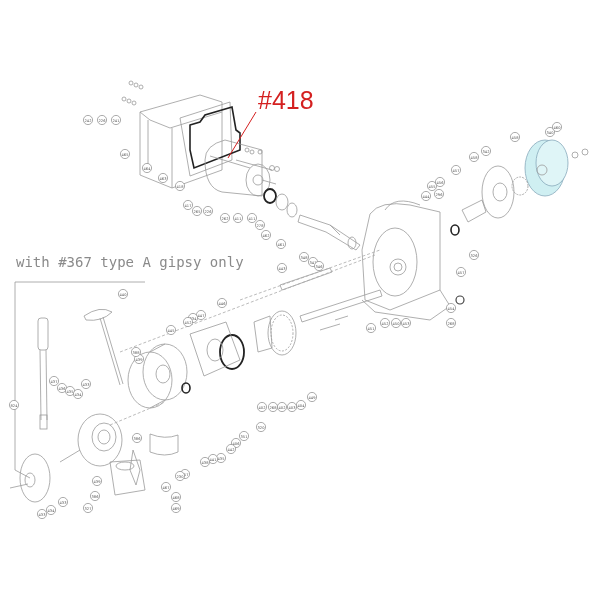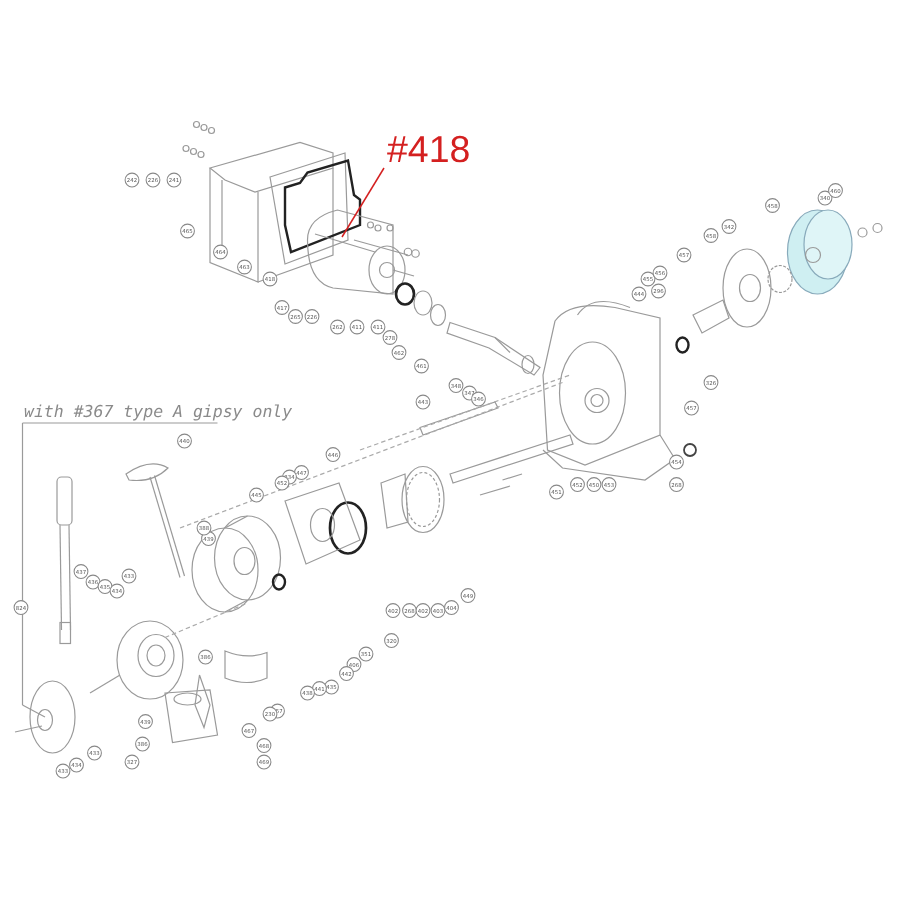--- a/index.html
+++ b/index.html
@@ -1,19 +1,19 @@
 <!DOCTYPE html>
 <html><head>
 <meta charset="utf-8">
 <style>
   html,body{margin:0;padding:0;background:#ffffff;}
   body{width:600px;height:600px;overflow:hidden;position:relative;font-family:"DejaVu Sans",sans-serif;}
   #canvas{position:absolute;left:0;top:0;width:600px;height:600px;}
   .highlight-label{position:absolute;left:258px;top:86px;font-family:"Liberation Sans",sans-serif;font-size:25px;color:#d42020;letter-spacing:0px;text-align:center;}
-  .note{position:absolute;left:16px;top:268px;font-family:"DejaVu Sans Mono",monospace;font-size:11px;color:#8a8a8a;font-style:italic;}
+  .note{position:absolute;left:16px;top:254px;font-family:"DejaVu Sans Mono",monospace;font-size:14px;color:#8a8a8a;}
   svg text{font-family:"DejaVu Sans",sans-serif;}
 </style>
 </head>
 <body>
 
 <div id="canvas">
 <svg width="600" height="600" viewBox="0 0 600 600" xmlns="http://www.w3.org/2000/svg">
   <g fill="none" stroke="#9a9a9a" stroke-width="0.8">
 
     <g>

